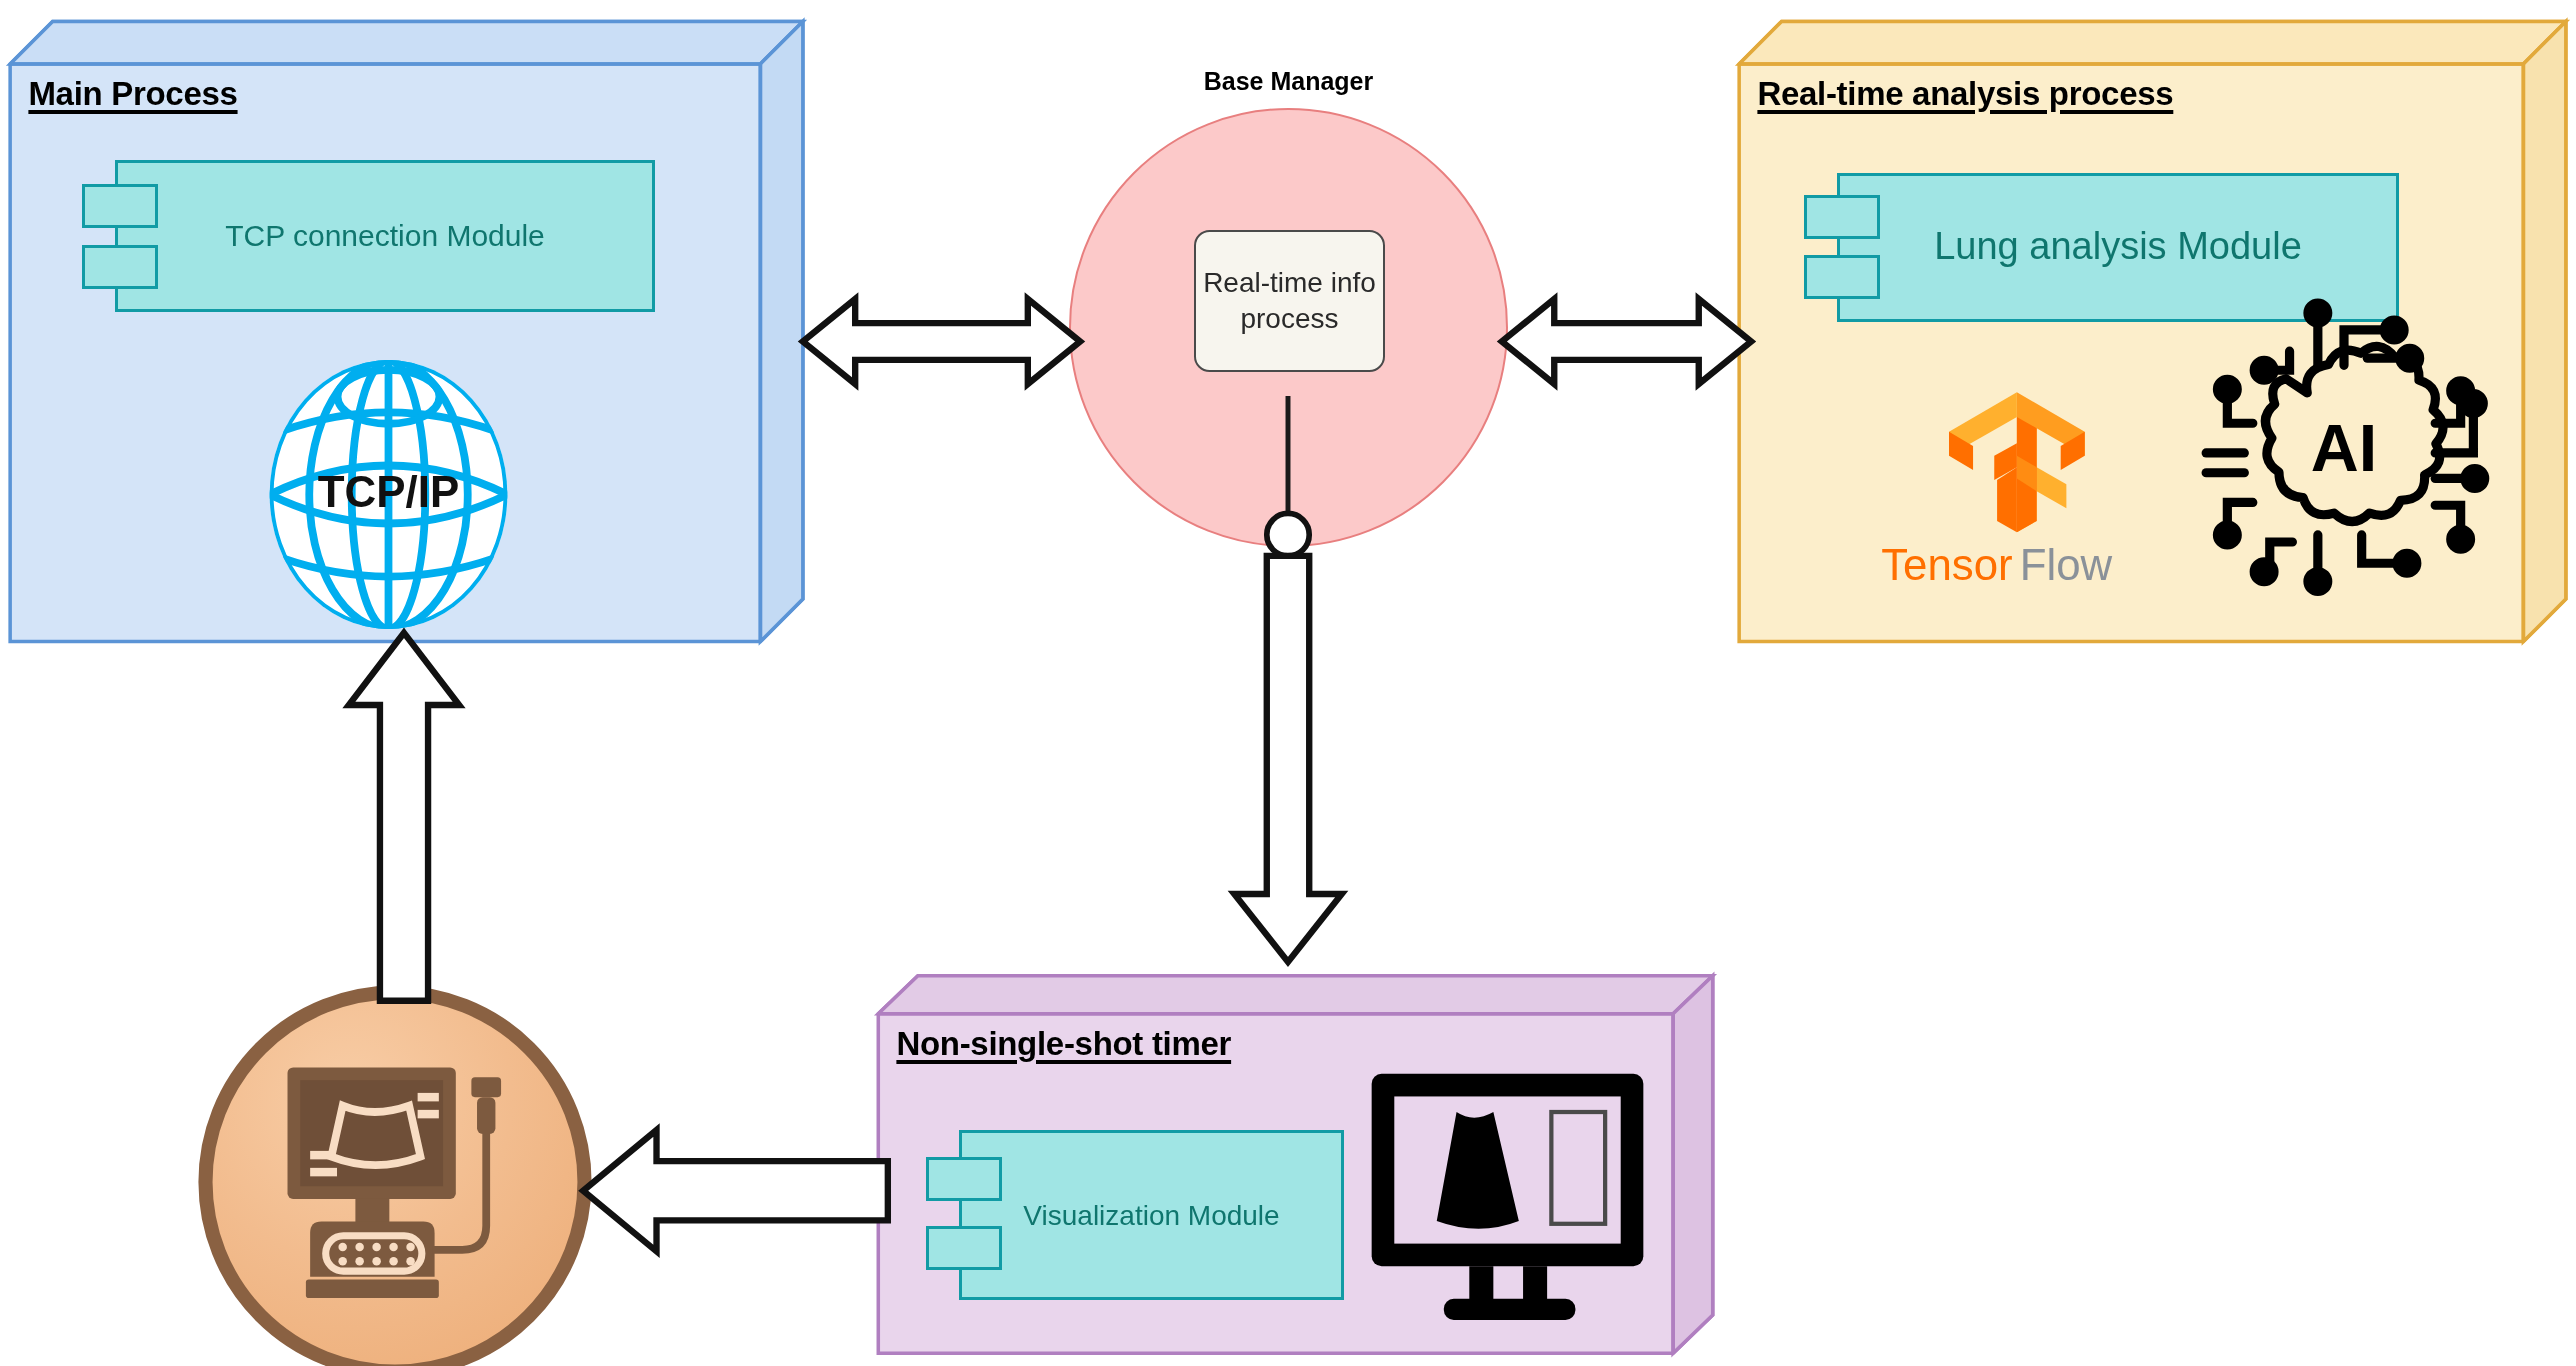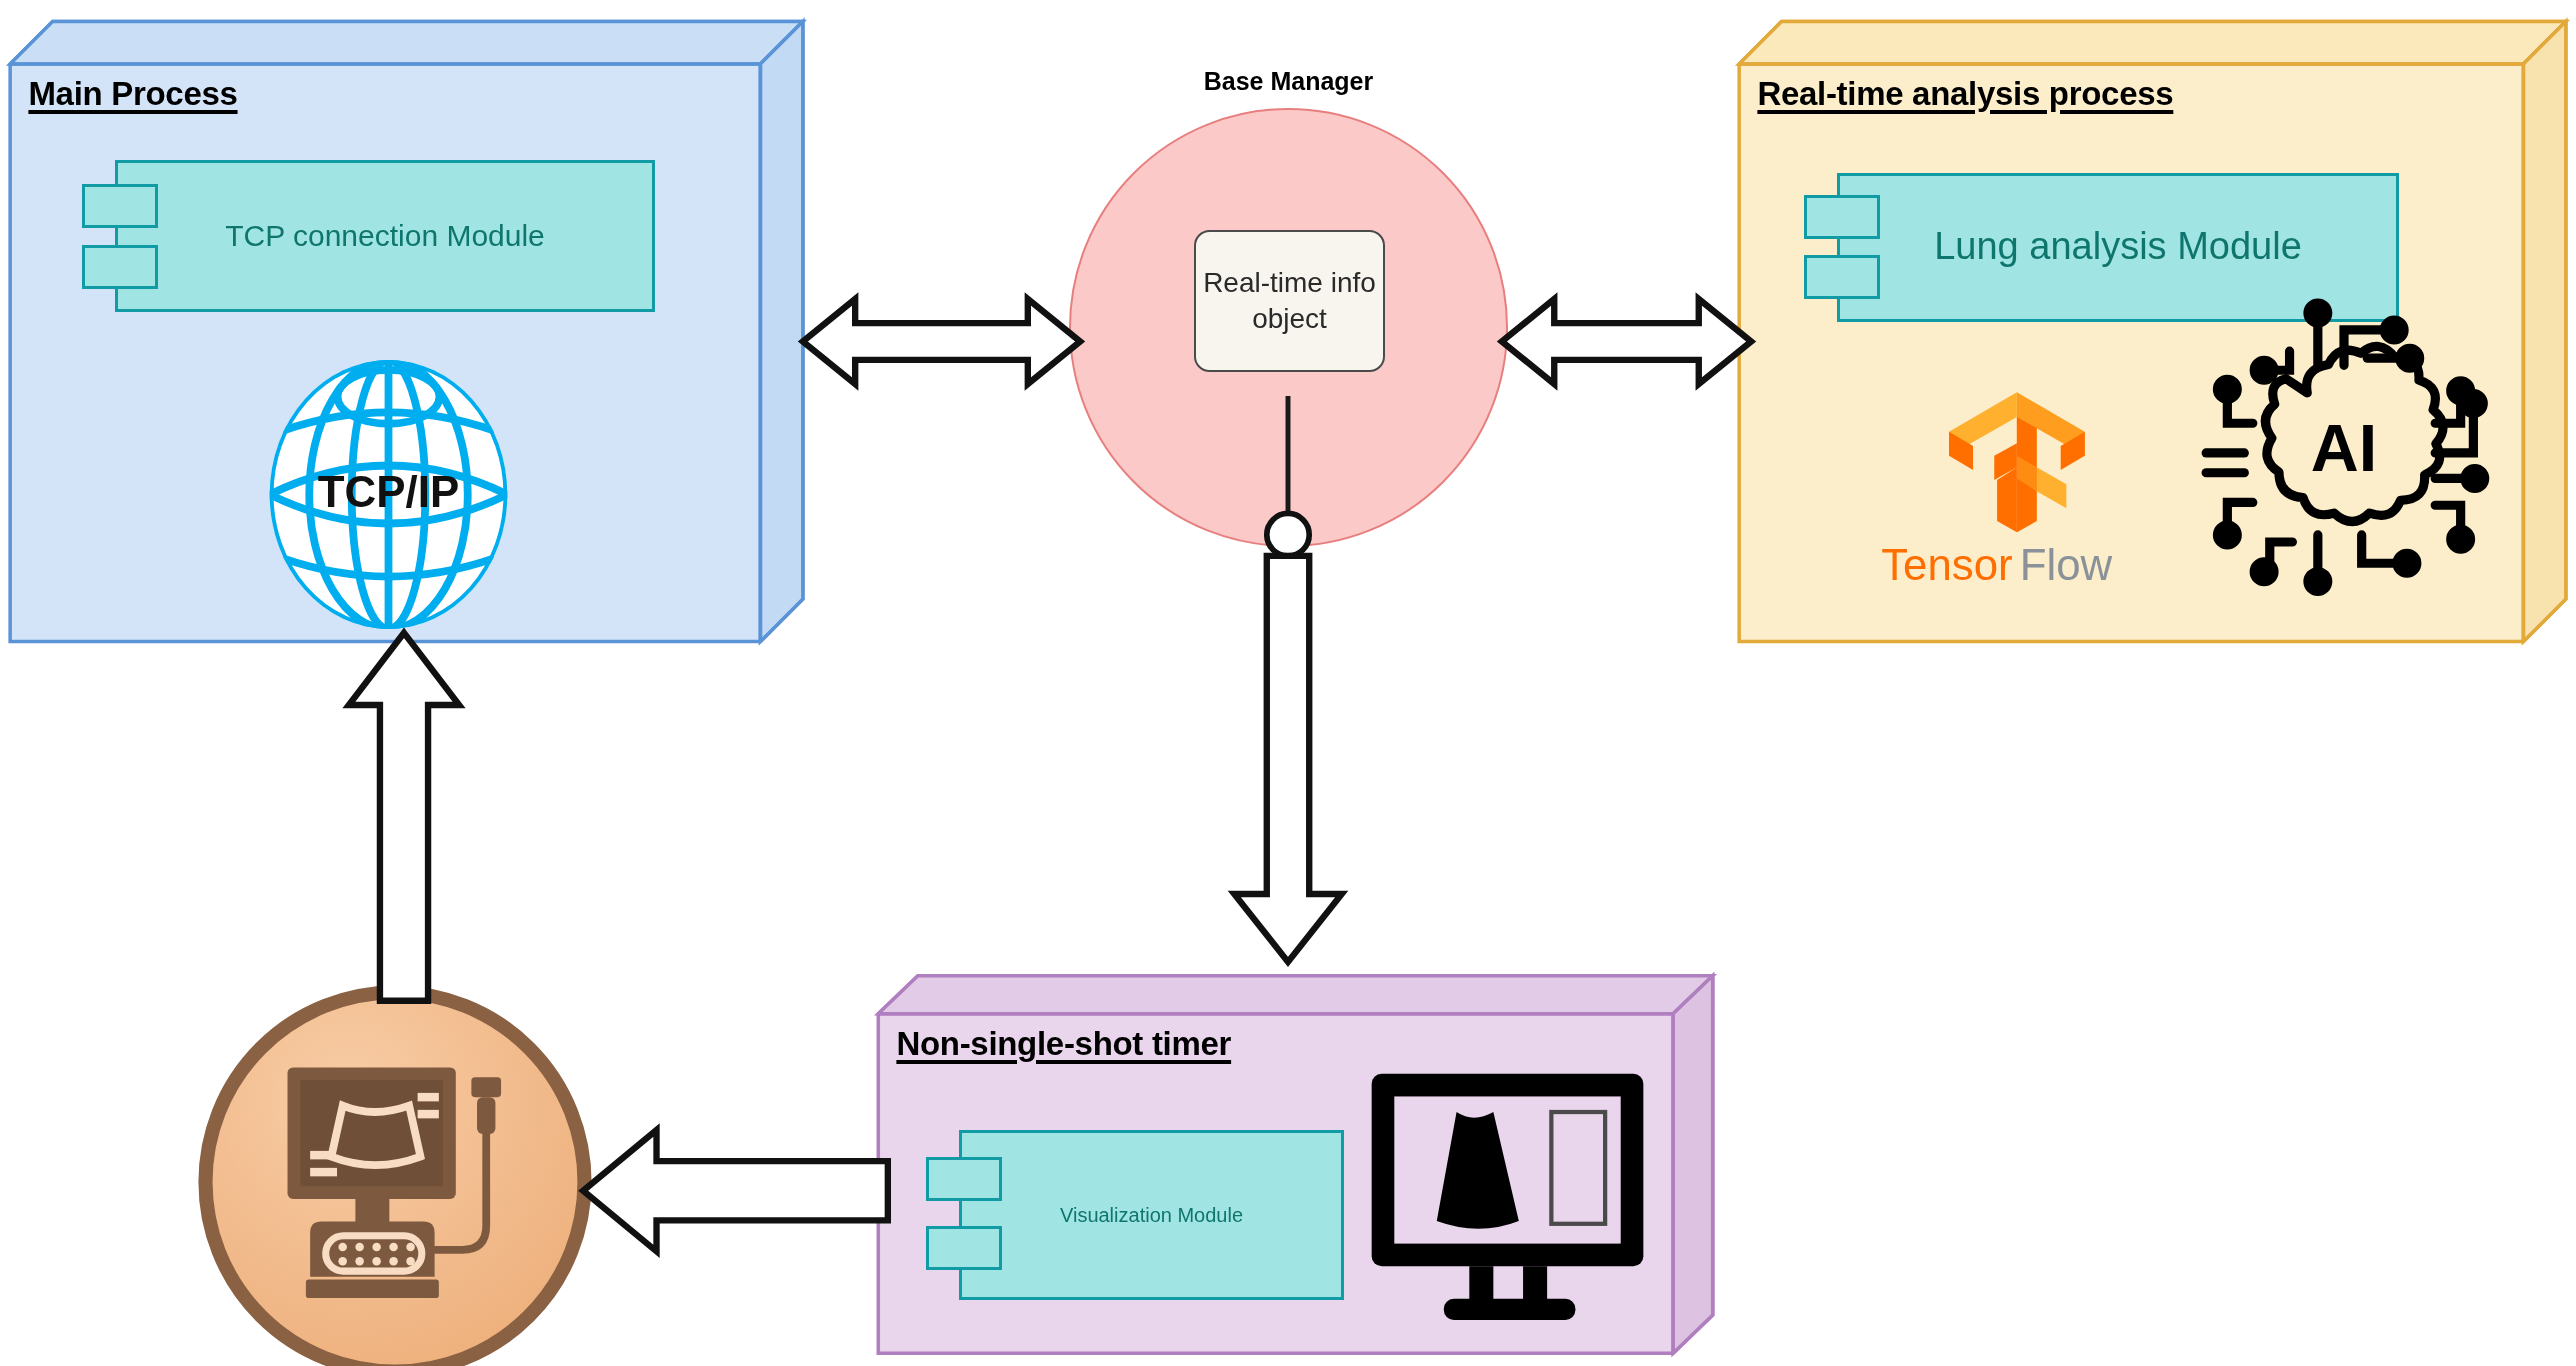--- a/index.html
+++ b/index.html
@@ -95,21 +95,21 @@
       </svg>
     </div>
   </div>
 
   <div style="position:absolute;left:1062px;top:67px;width:453px;height:510px;">
     <div class="bm-label" style="left:0;top:0;width:453px;font-size:25px;">Base Manager</div>
     <div class="bm-circle" style="left:7px;top:41px;width:439px;height:439px;"></div>
     <div class="rt-obj" style="left:132px;top:163px;width:191px;height:142px;font-size:28px;">
       <span>
         <span>Real-time info</span><br>
-        <span>object</span>
+        <span>process</span>
       </span>
     </div>
   </div>
 
   <div class="proc3d" style="left:1739px;top:12.7px;width:827px;height:637px;">
     <svg width="827" height="637" viewBox="0 0 1168 900">
       <polygon points="0,72 60,12 1168,12 1168,828 1108,888 0,888" fill="#fceecb" stroke="#e2a93b" stroke-width="5"></polygon>
       <polygon points="0,72 60,12 1168,12 1108,72" fill="#fbe8bb" stroke="#e2a93b" stroke-width="5"></polygon>
       <polygon points="1108,72 1168,12 1168,828 1108,888" fill="#f8e2ae" stroke="#e2a93b" stroke-width="5"></polygon>
       <line x1="0" y1="72" x2="1108" y2="72" stroke="#e2a93b" stroke-width="5"></line>
@@ -192,21 +192,21 @@
     <svg width="835" height="396" viewBox="0 0 1180 560">
       <polygon points="0,62 56,8 1180,8 1180,488 1124,542 0,542" fill="#e9d5ec" stroke="#b07fc0" stroke-width="5"></polygon>
       <polygon points="0,62 56,8 1180,8 1124,62" fill="#e2cbe6" stroke="#b07fc0" stroke-width="5"></polygon>
       <polygon points="1124,62 1180,8 1180,488 1124,542" fill="#ddc2e2" stroke="#b07fc0" stroke-width="5"></polygon>
       <line x1="0" y1="62" x2="1124" y2="62" stroke="#b07fc0" stroke-width="5"></line>
       <line x1="1124" y1="62" x2="1124" y2="542" stroke="#b07fc0" stroke-width="5"></line>
     </svg>
     <div class="proc-title" style="left:18.4px;top:55px;font-size:33px;">Non-single-shot timer</div>
 
     <div class="uml" style="left:48px;top:160px;width:418px;height:170px;">
-      <div class="uml-body" style="font-size:20px;">Visualization Module</div>
+      <div class="uml-body" style="font-size:28px;">Visualization Module</div>
       <div class="uml-tab" style="top:27px;"></div>
       <div class="uml-tab" style="top:96px;"></div>
     </div>
 
     <div style="position:absolute;left:488px;top:98px;width:283px;height:255px;">
       <svg width="283" height="255" viewBox="0 0 400 360">
         <rect x="8" y="8" width="384" height="272" rx="14" fill="#000"></rect>
         <rect x="40" y="40" width="320" height="208" fill="#e9d5ec"></rect>
         <path d="M128,62 q24,16 52,0 l36,154 q-56,22 -116,0 z" fill="#000"></path>
         <rect x="262" y="62" width="76" height="158" fill="#e9d5ec" stroke="#4a4a4a" stroke-width="6"></rect>

